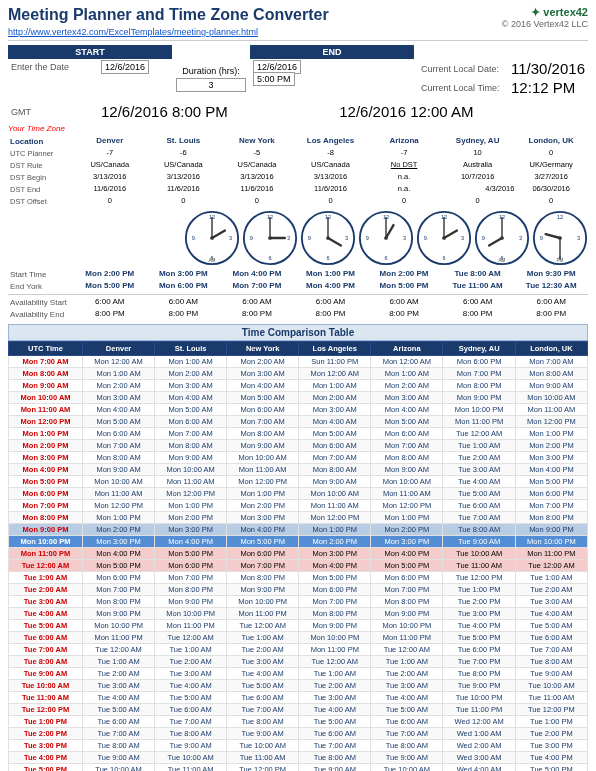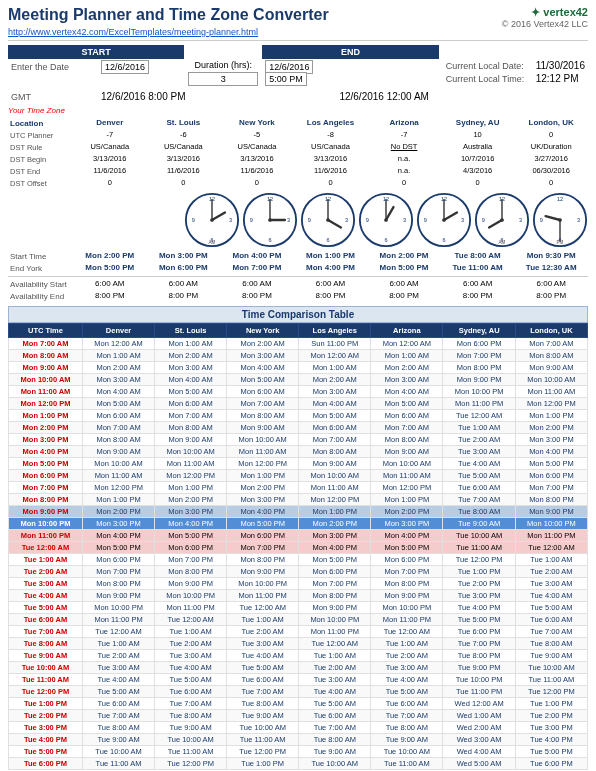--- a/index.html
+++ b/index.html
@@ -49,21 +49,21 @@
     .form-table td {
       padding: 1px 3px;
       white-space: nowrap;
     }
     .label-cell {
       color: #555;
       font-size: 9px;
       width: 90px;
     }
     .value-cell {
-      font-size: 10px;
+      font-size: 15px;
     }
     .input-box {
       border: 1px solid #999;
       padding: 1px 3px;
       background: #fff;
       font-size: 9px;
       min-width: 70px;
     }
     .blue-text { color: #1a3a6b; font-weight: bold; }
 
@@ -217,42 +217,42 @@
   </div>
 
   <div style="display:grid;grid-template-columns:65px repeat(7,1fr);font-size:7.5px;margin-bottom:1px;">
     <div style="color:#555;padding:1px 2px;">DST Rule</div>
     <div style="text-align:center;">US/Canada</div>
     <div style="text-align:center;">US/Canada</div>
     <div style="text-align:center;">US/Canada</div>
     <div style="text-align:center;">US/Canada</div>
     <div style="text-align:center;text-decoration:underline;">No DST</div>
     <div style="text-align:center;">Australia</div>
-    <div style="text-align:center;">UK/Duration</div>
+    <div style="text-align:center;">UK/Germany</div>
   </div>
 
   <div style="display:grid;grid-template-columns:65px repeat(7,1fr);font-size:7.5px;margin-bottom:1px;">
     <div style="color:#555;padding:1px 2px;">DST Begin</div>
     <div style="text-align:center;">3/13/2016</div>
     <div style="text-align:center;">3/13/2016</div>
     <div style="text-align:center;">3/13/2016</div>
     <div style="text-align:center;">3/13/2016</div>
     <div style="text-align:center;">n.a.</div>
     <div style="text-align:center;">10/7/2016</div>
     <div style="text-align:center;">3/27/2016</div>
   </div>
 
   <div style="display:grid;grid-template-columns:65px repeat(7,1fr);font-size:7.5px;margin-bottom:1px;">
     <div style="color:#555;padding:1px 2px;">DST End</div>
     <div style="text-align:center;">11/6/2016</div>
     <div style="text-align:center;">11/6/2016</div>
     <div style="text-align:center;">11/6/2016</div>
     <div style="text-align:center;">11/6/2016</div>
     <div style="text-align:center;">n.a.</div>
-    <div style="text-align:center;">4/3/2016</div>
+    <div style="text-align:right;">4/3/2016</div>
     <div style="text-align:center;">06/30/2016</div>
   </div>
 
   <div style="display:grid;grid-template-columns:65px repeat(7,1fr);font-size:7.5px;margin-bottom:3px;">
     <div style="color:#555;padding:1px 2px;">DST Offset</div>
     <div style="text-align:center;">0</div>
     <div style="text-align:center;">0</div>
     <div style="text-align:center;">0</div>
     <div style="text-align:center;">0</div>
     <div style="text-align:center;">0</div>

